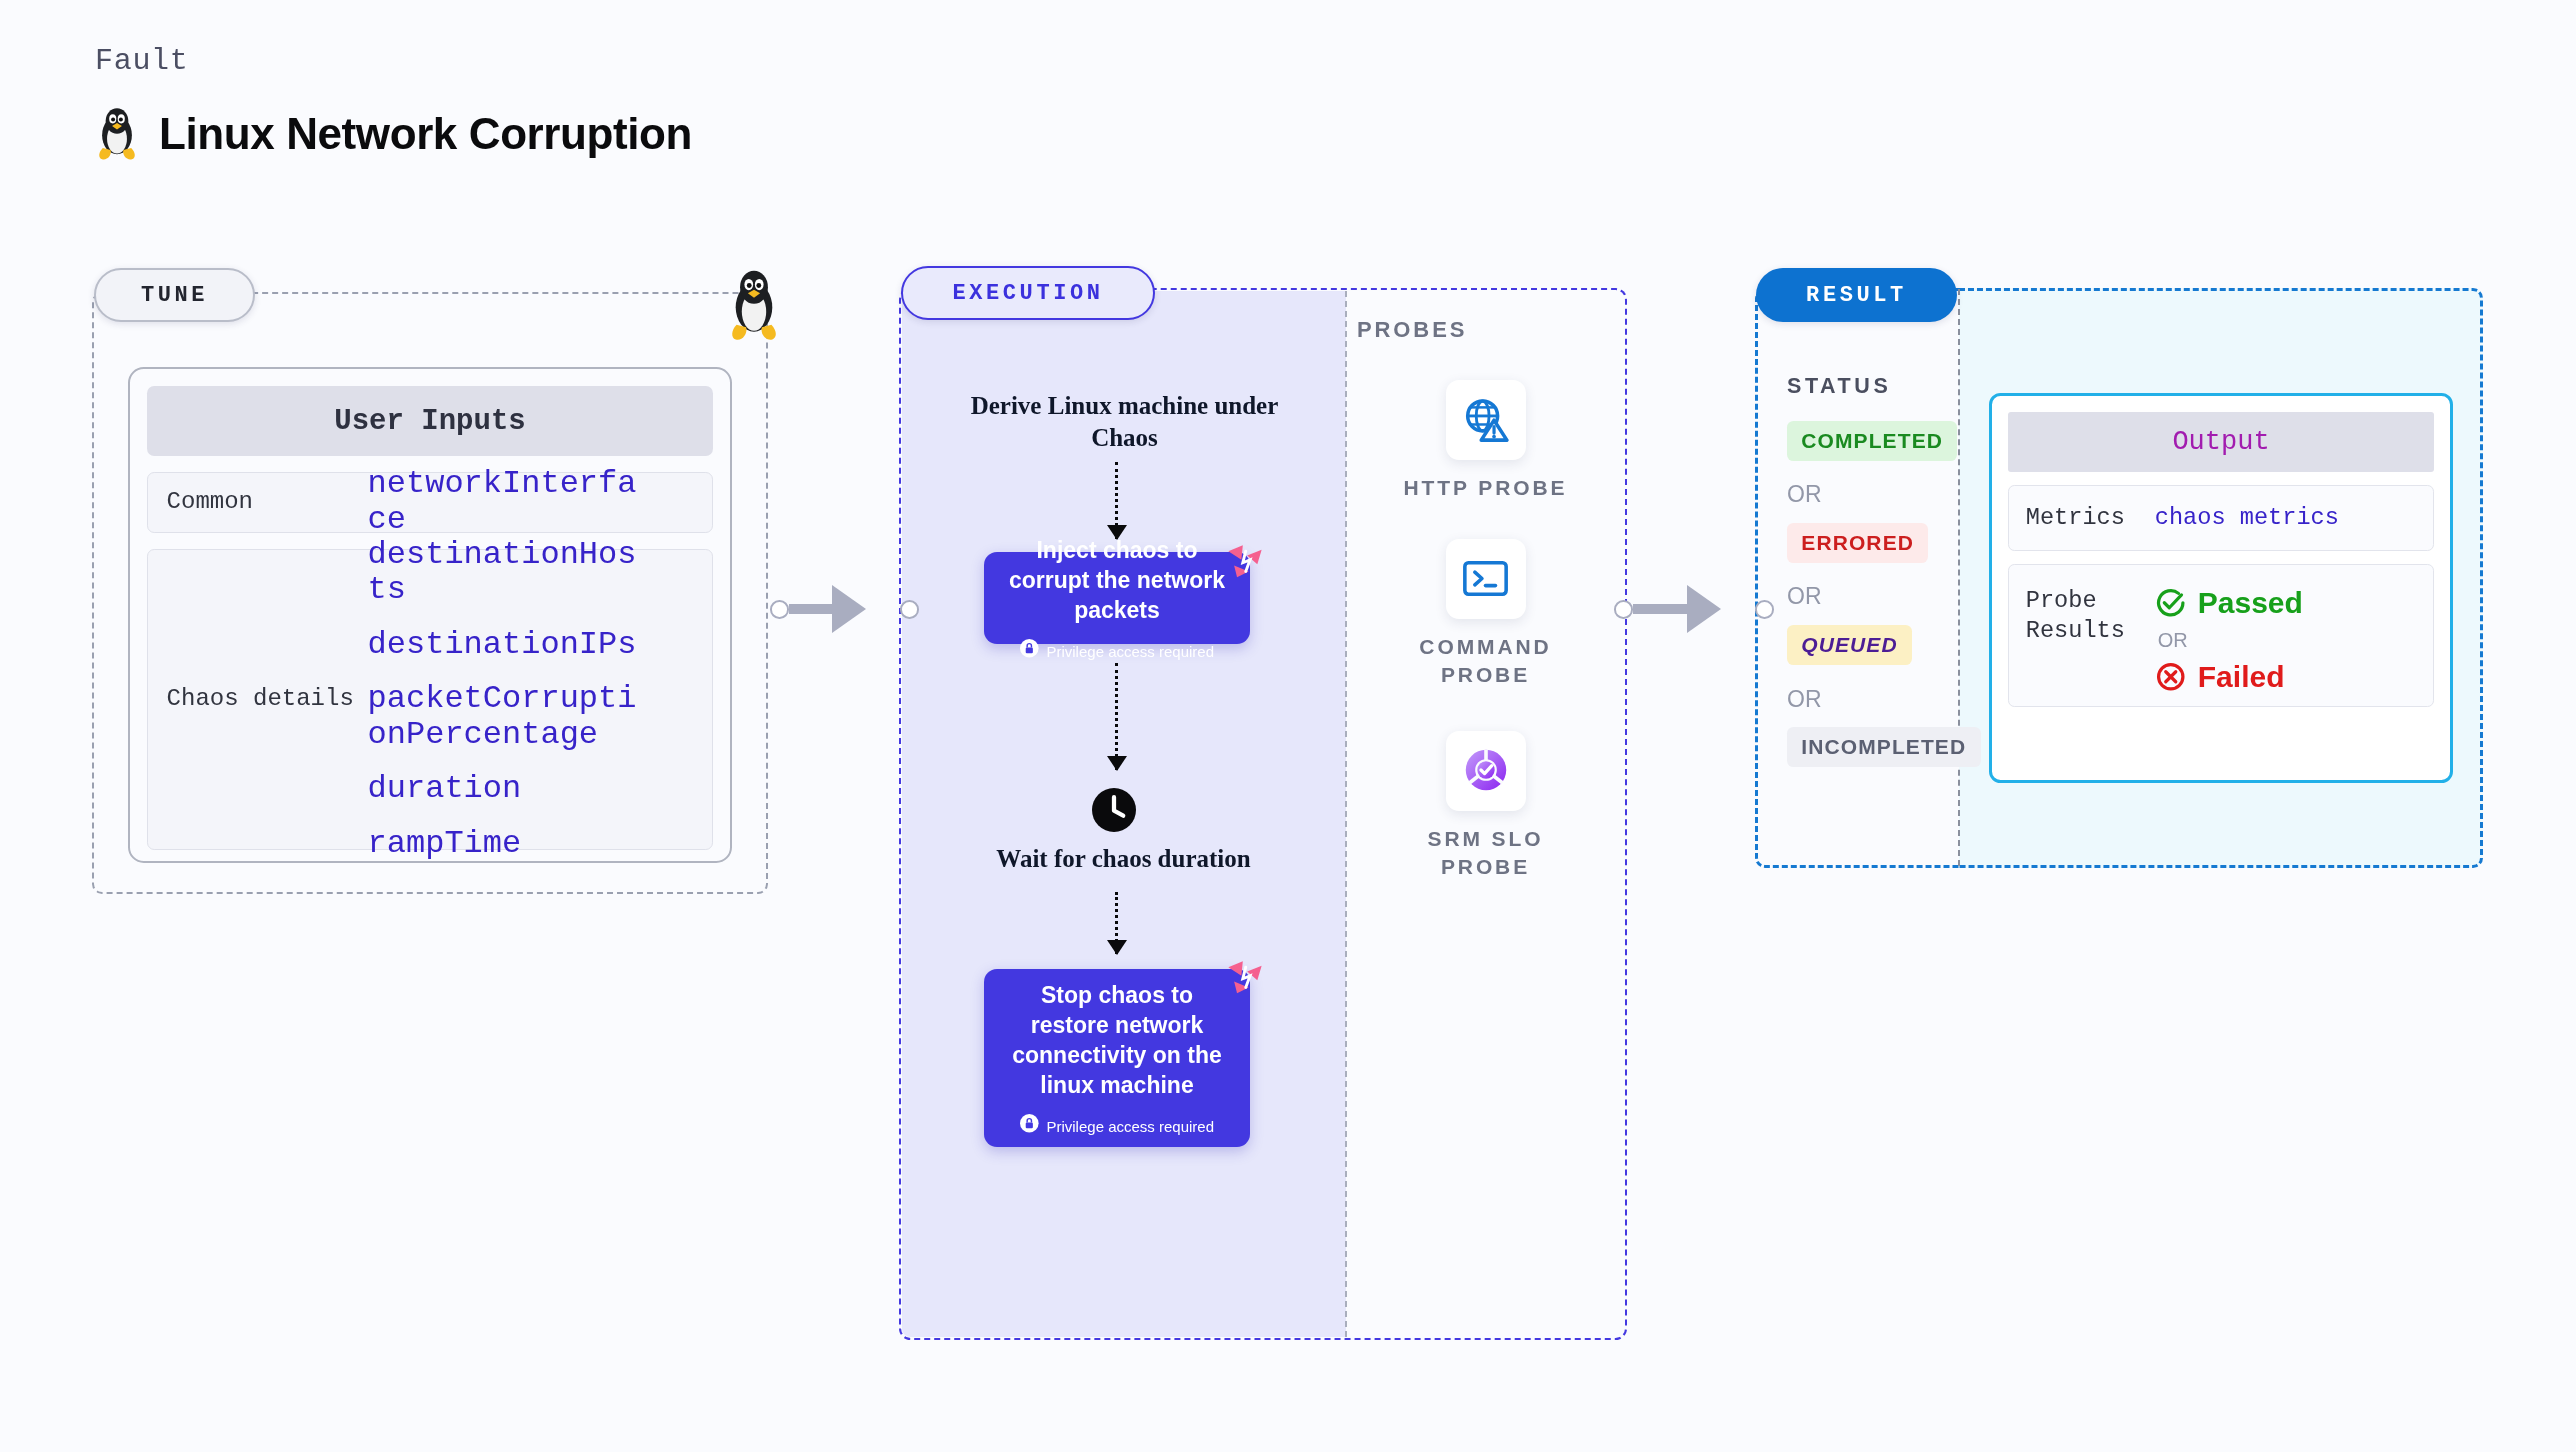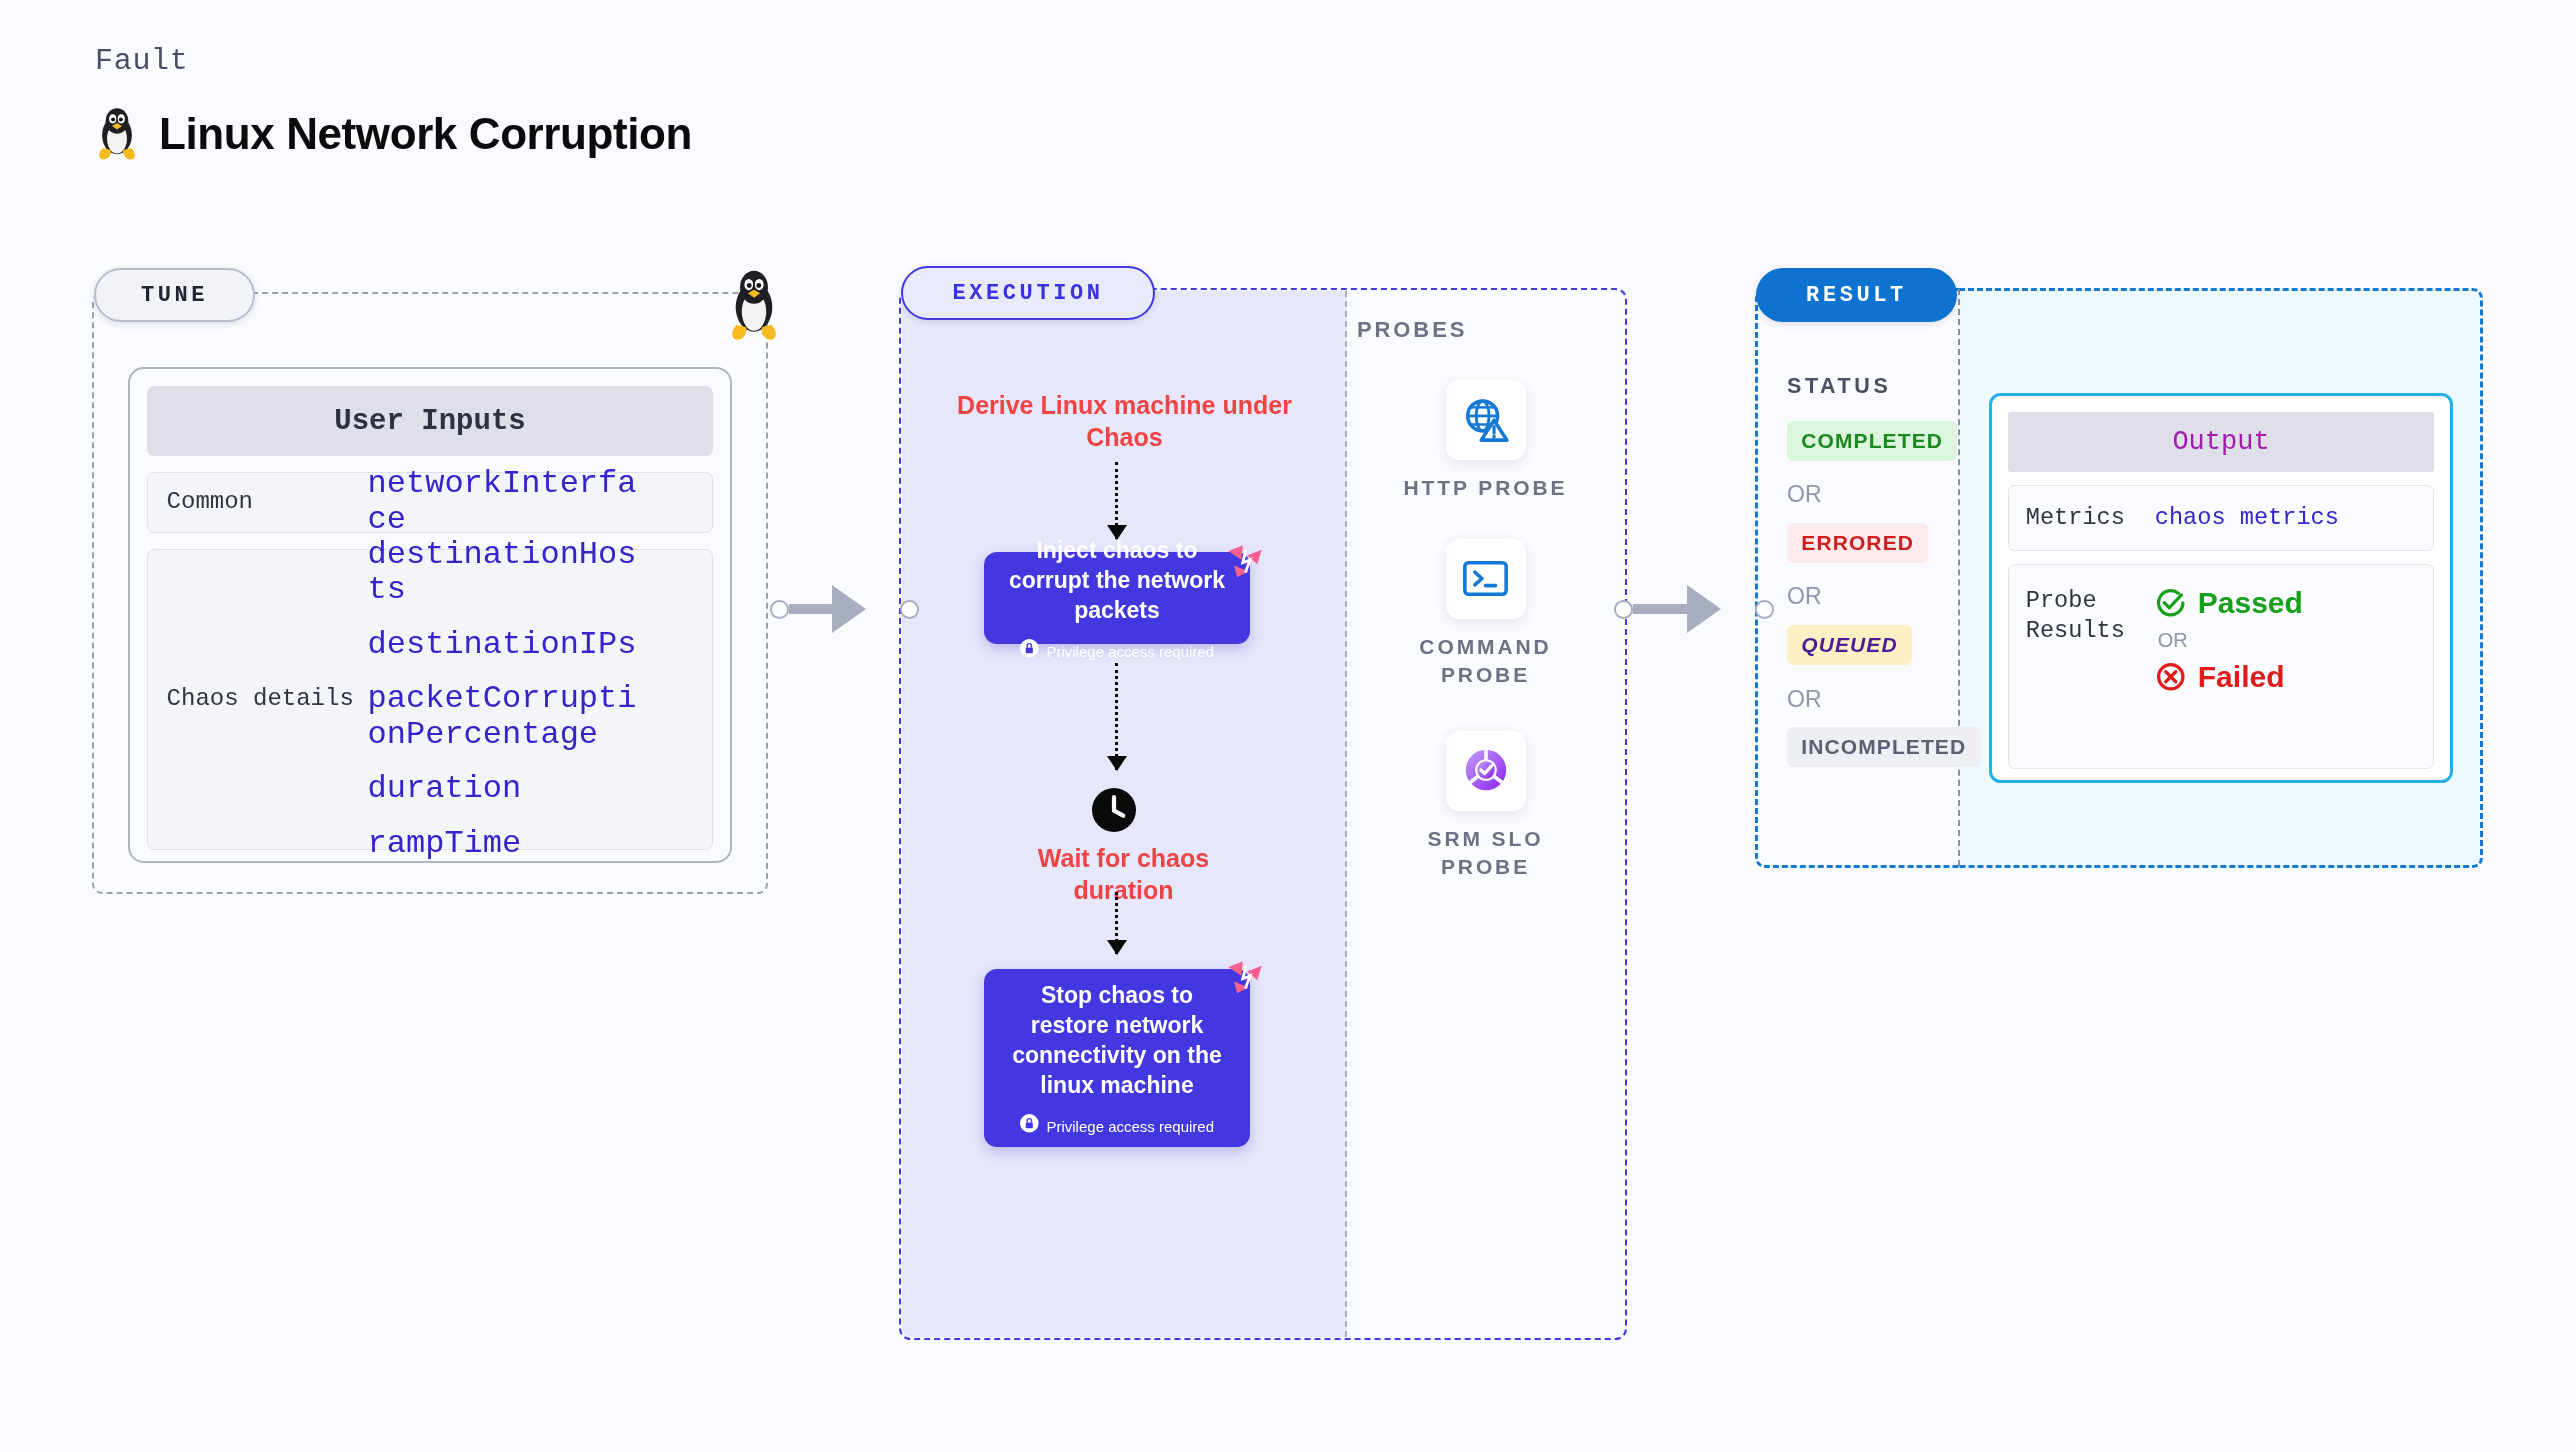--- a/index.html
+++ b/index.html
@@ -87,21 +87,21 @@
   }
 
   #probes-label{
     position:absolute;left:1357px;top:317px;
     font-size:22px;font-weight:bold;letter-spacing:2.9px;color:#6e7384;
   }
 
   
   .flow-text{
     position:absolute;text-align:center;font-size:25px;font-weight:bold;
-    color:#ef4444;line-height:1.26;
+    color:#0f172a;line-height:1.26;font-family:Liberation Serif, serif;
   }
   #derive-text{left:956px;top:390px;width:337px;}
   #wait-text{left:991px;top:843px;width:265px;}
 
   .dotted-arrow{position:absolute;width:2.9px;}
   .dotted-arrow .line{
     width:0;height:100%;border-left:3.6px dotted #0a0a0c;margin-left:0;
   }
   .dotted-arrow .head{
     position:absolute;left:-7.9px;bottom:-1.4px;width:0;height:0;
@@ -187,21 +187,21 @@
   #output-head{
     height:60px;background:#dedfe9;border-radius:3px;
     display:flex;align-items:center;justify-content:center;
     font-family:"Liberation Mono", monospace;font-size:27px;color:#a21caf;
   }
   .out-block{
     margin-top:13px;background:#fafbfe;border:1.4px solid #e2e4ec;border-radius:6.4px;
     display:flex;align-items:center;padding:13px 17px;box-sizing:border-box;
   }
   #out-metrics{height:66px;}
-  #out-probe{height:205px;align-items:flex-start;padding-top:21.5px;}
+  #out-probe{height:143px;align-items:flex-start;padding-top:21.5px;}
   .out-label{
     font-family:"Liberation Mono", monospace;font-size:23.6px;color:#31343f;
     width:129px;flex:0 0 129px;line-height:1.25;
   }
   .out-value-mono{font-family:"Liberation Mono", monospace;font-size:23.6px;color:#3723c9;}
   .res-row{display:flex;align-items:center;gap:11.5px;}
   .res-text{font-size:30px;font-weight:bold;}
   .res-or{font-size:20px;color:#9297a8;margin:8.6px 0 8.6px 2.9px;}
 
   

